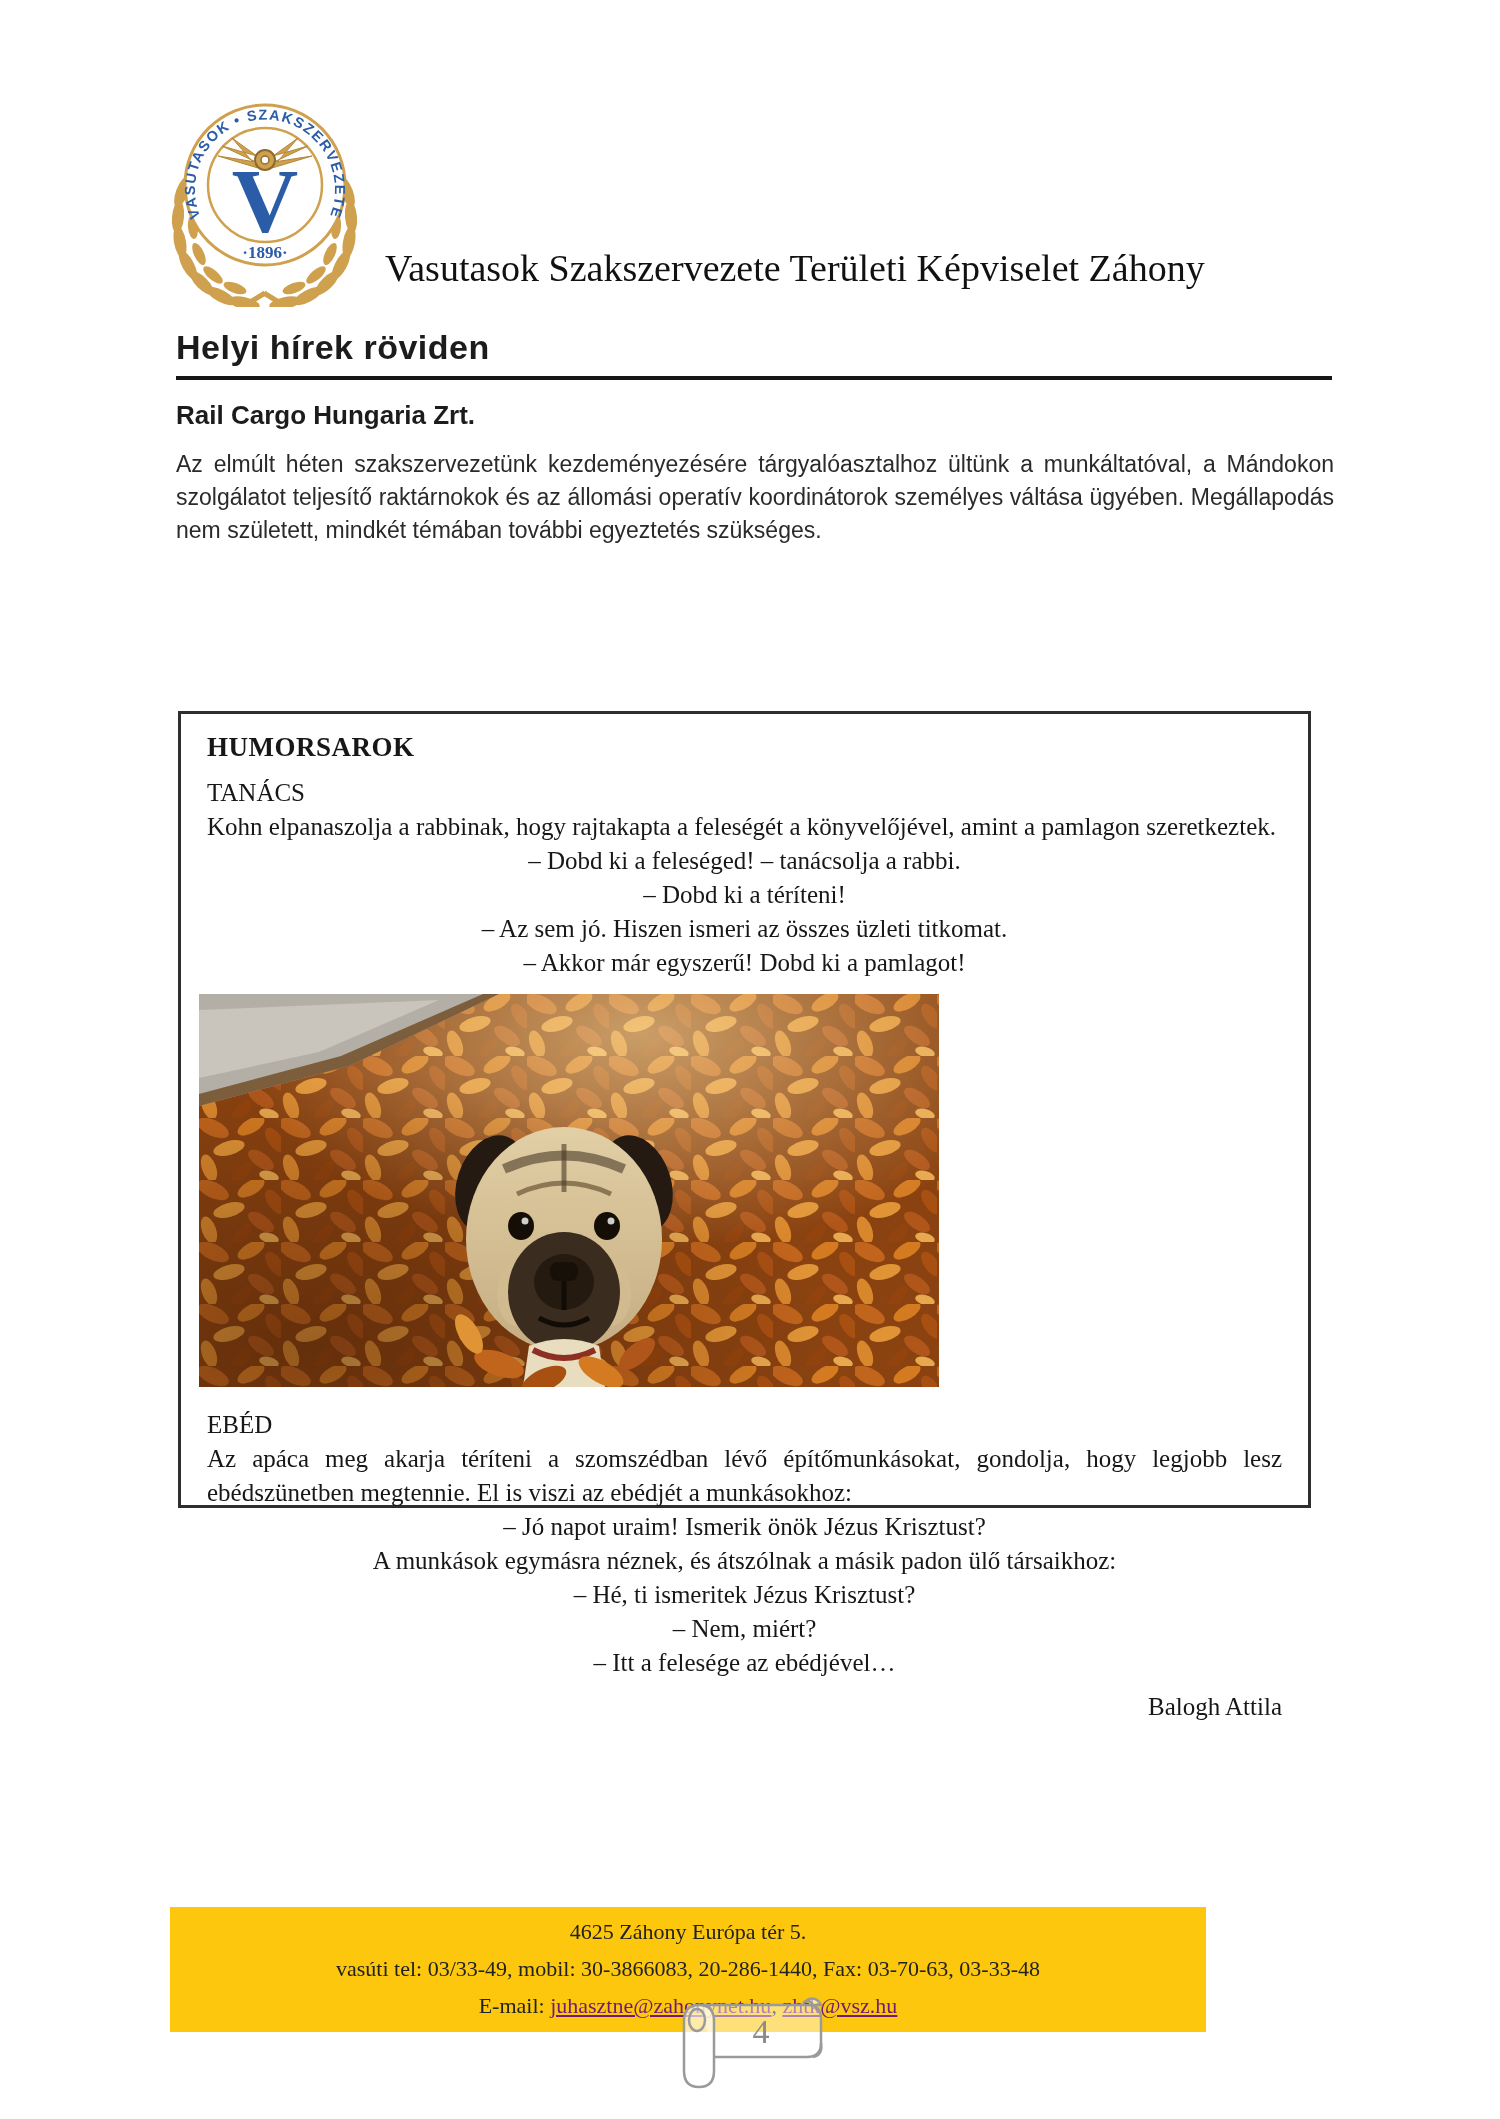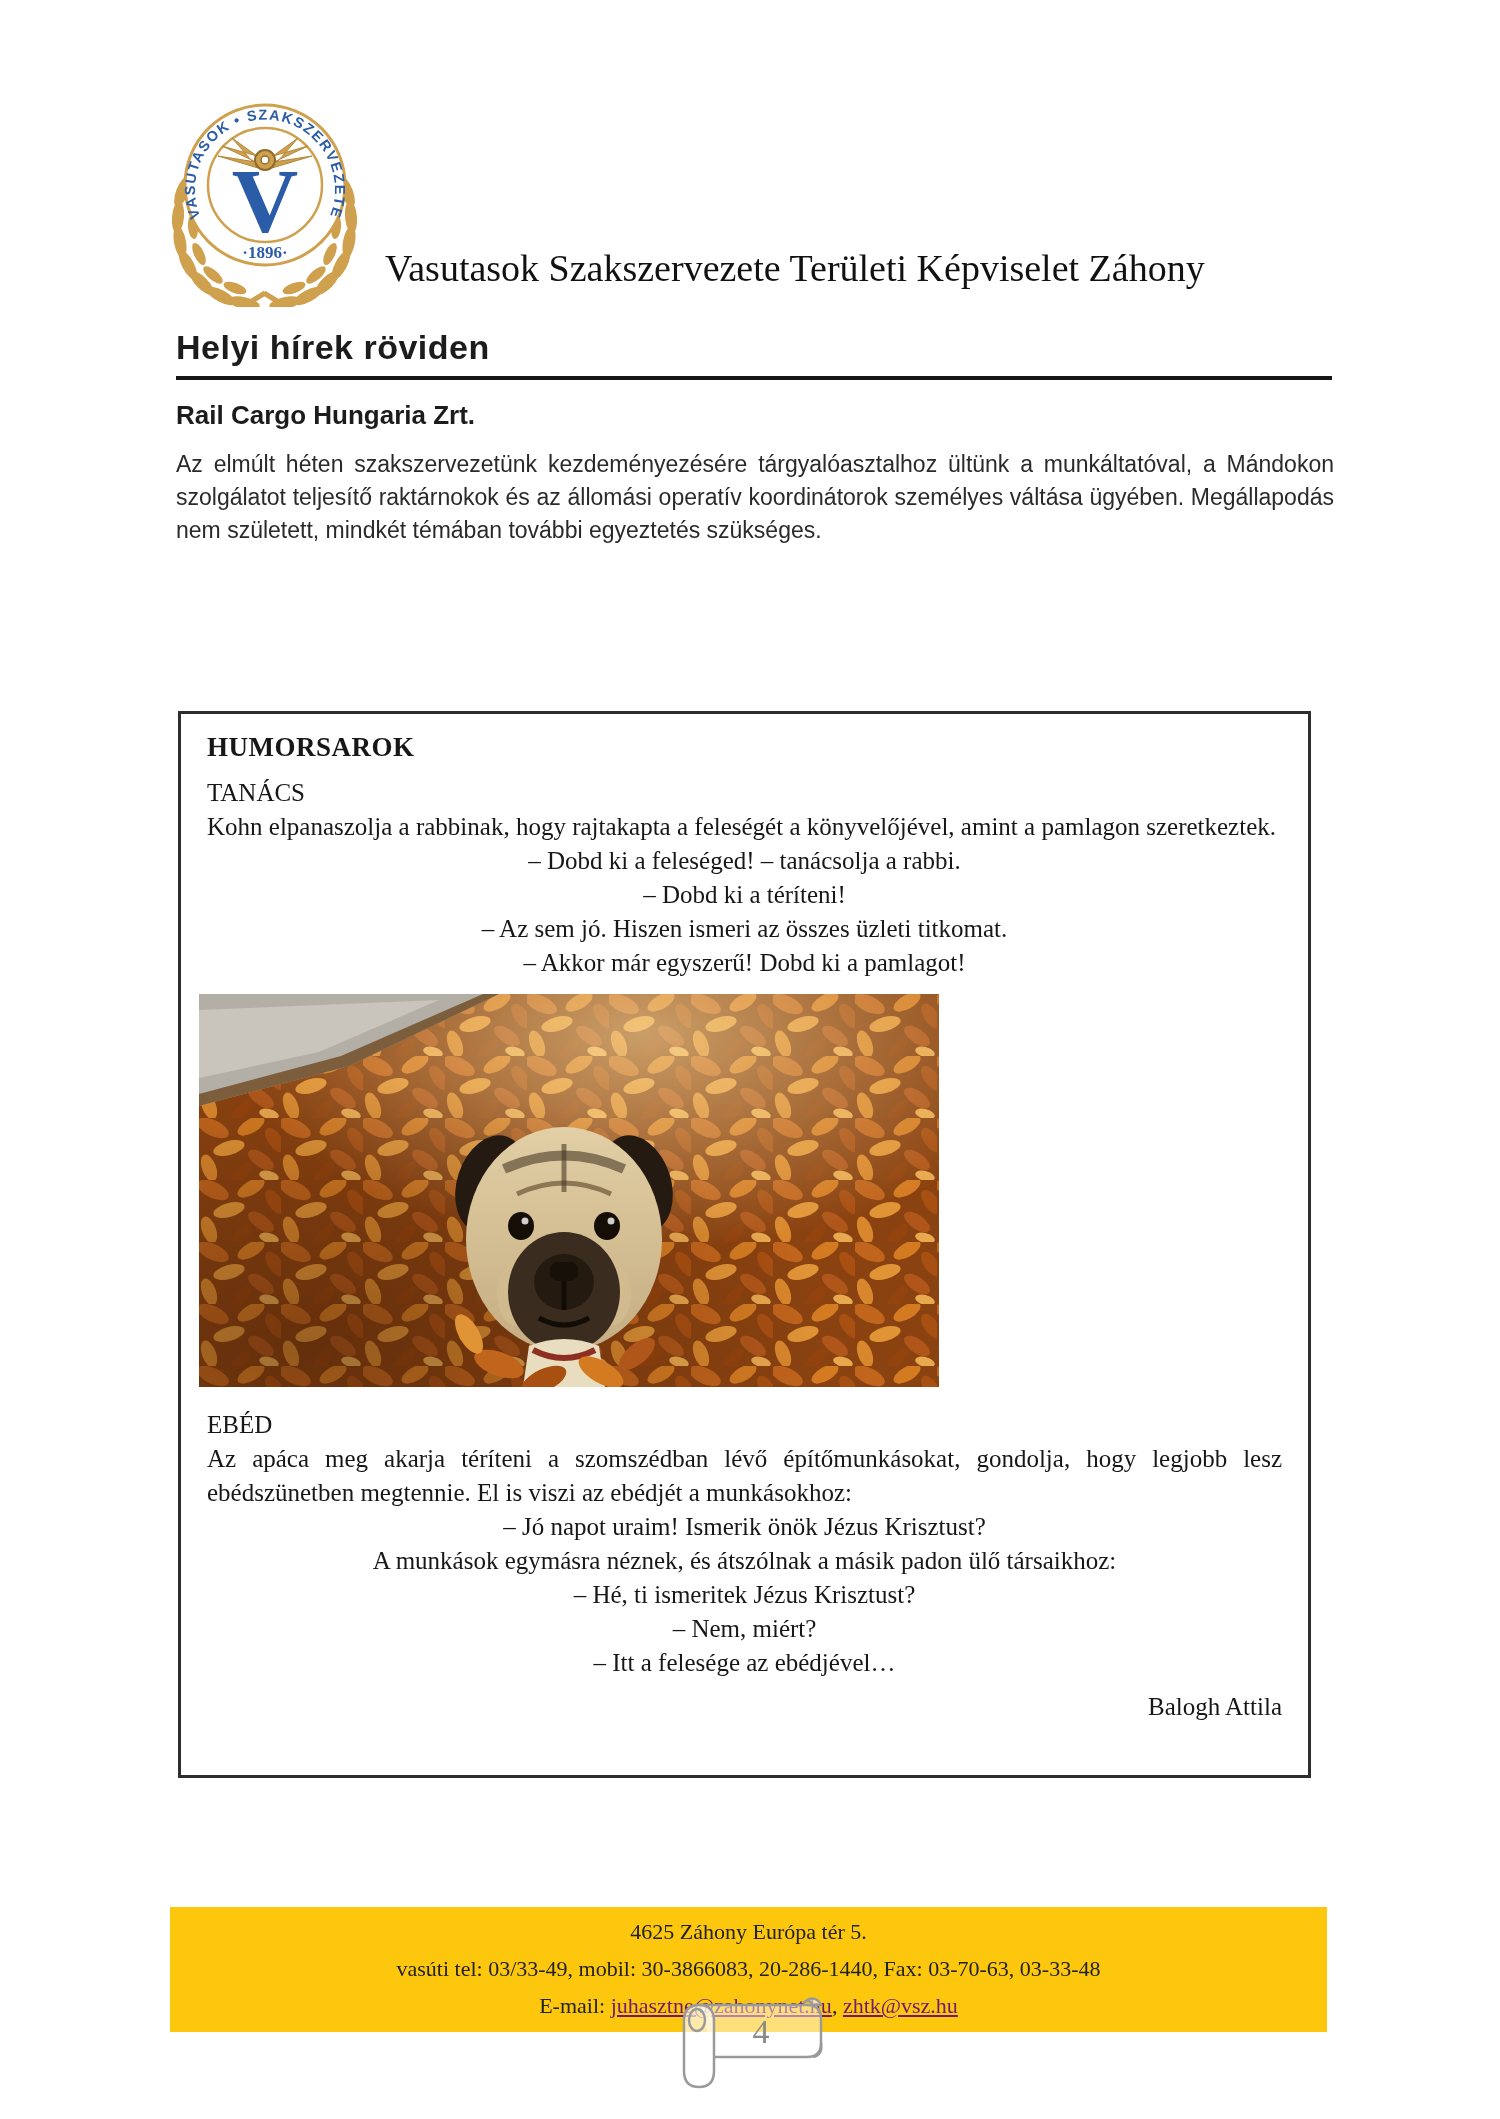--- a/index.html
+++ b/index.html
@@ -13,32 +13,32 @@
 
   .section-head{position:absolute;left:176px;top:328px;width:1156px;
                 font-size:34px;font-weight:bold;letter-spacing:.5px;
                 padding-bottom:9px;border-bottom:4px solid #161616;}
 
   .article-head{position:absolute;left:176px;top:400px;font-size:26px;font-weight:bold;}
   .article-body{position:absolute;left:176px;top:448px;width:1158px;
                 font-size:23px;line-height:33px;text-align:justify;color:#2a2a2a;}
 
   
-  .humor-box{position:absolute;left:178px;top:711px;width:1133px;height:1067px;
+  .humor-box{position:absolute;left:178px;top:711px;width:1133px;height:797px;
              border:3px solid #2e2e2e;box-sizing:border-box;padding:14px 26px 0 26px;
              font-family:"Liberation Serif",serif;font-size:25px;line-height:34px;color:#171717;}
   .humor-title{font-weight:bold;font-size:27px;letter-spacing:.5px;margin:2px 0 12px 0;}
   .joke-title{margin:0;}
   .joke-intro{margin:0;text-align:justify;}
   .joke-line{margin:0;text-align:center;}
   .photo-wrap{margin:14px 0 12px -8px;width:740px;height:393px;}
   .signature{text-align:right;margin-top:10px;}
 
   
-  .footer{position:absolute;left:170px;top:1907px;width:1157px;height:125px;
+  .footer{position:absolute;left:170px;top:1907px;width:1036px;height:125px;
           background:#fcc70d;text-align:center;
           font-family:"Liberation Serif",serif;font-size:22px;line-height:37px;color:#222;
           padding-top:6px;box-sizing:border-box;}
   .footer a{color:#701a75;}
   .page-num-scroll{position:absolute;left:675px;top:1995px;width:160px;height:100px;}
 </style>
 </head>
 <body>
 
 <div class="page">

